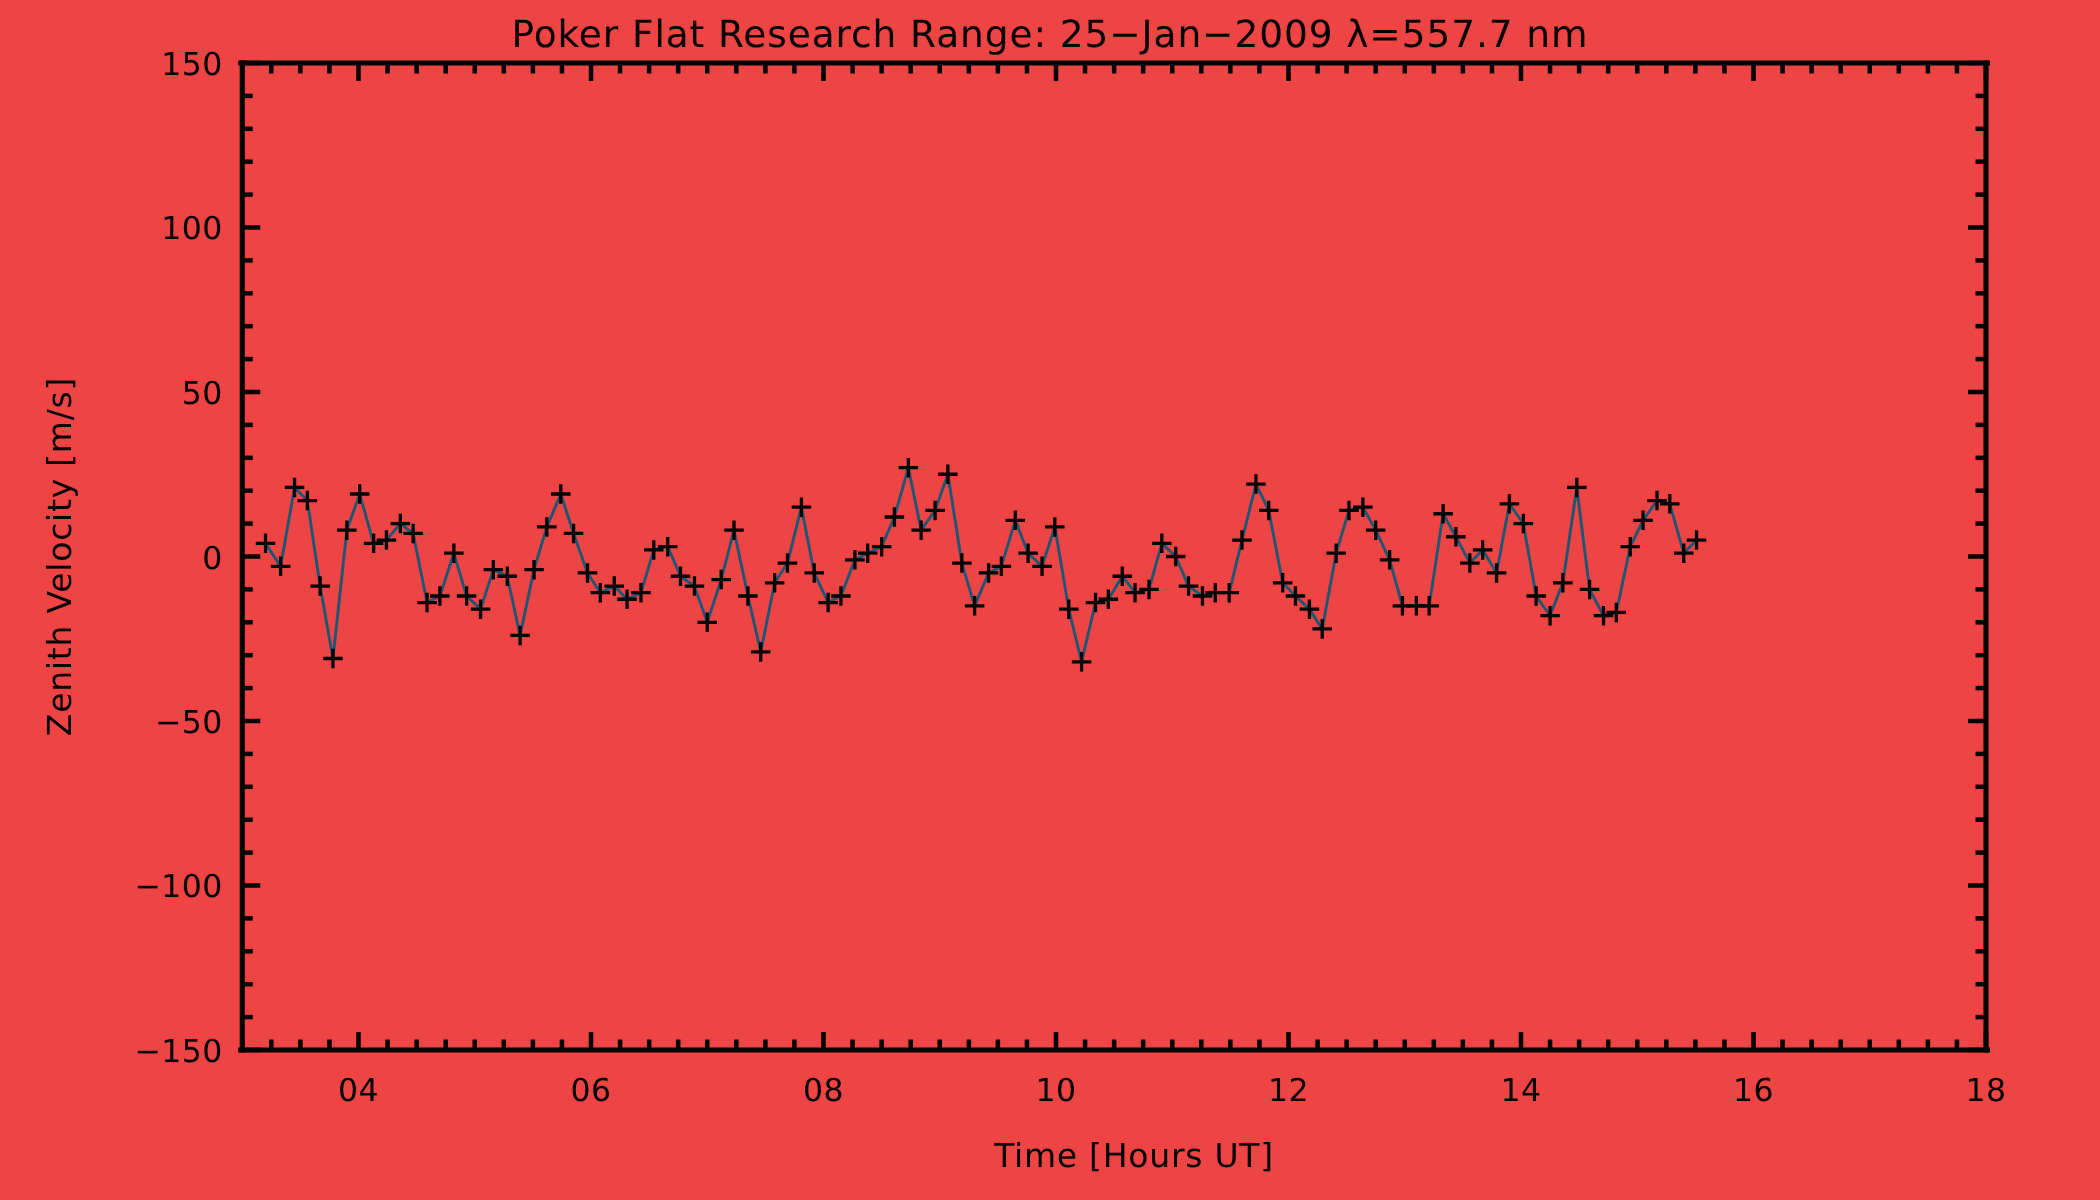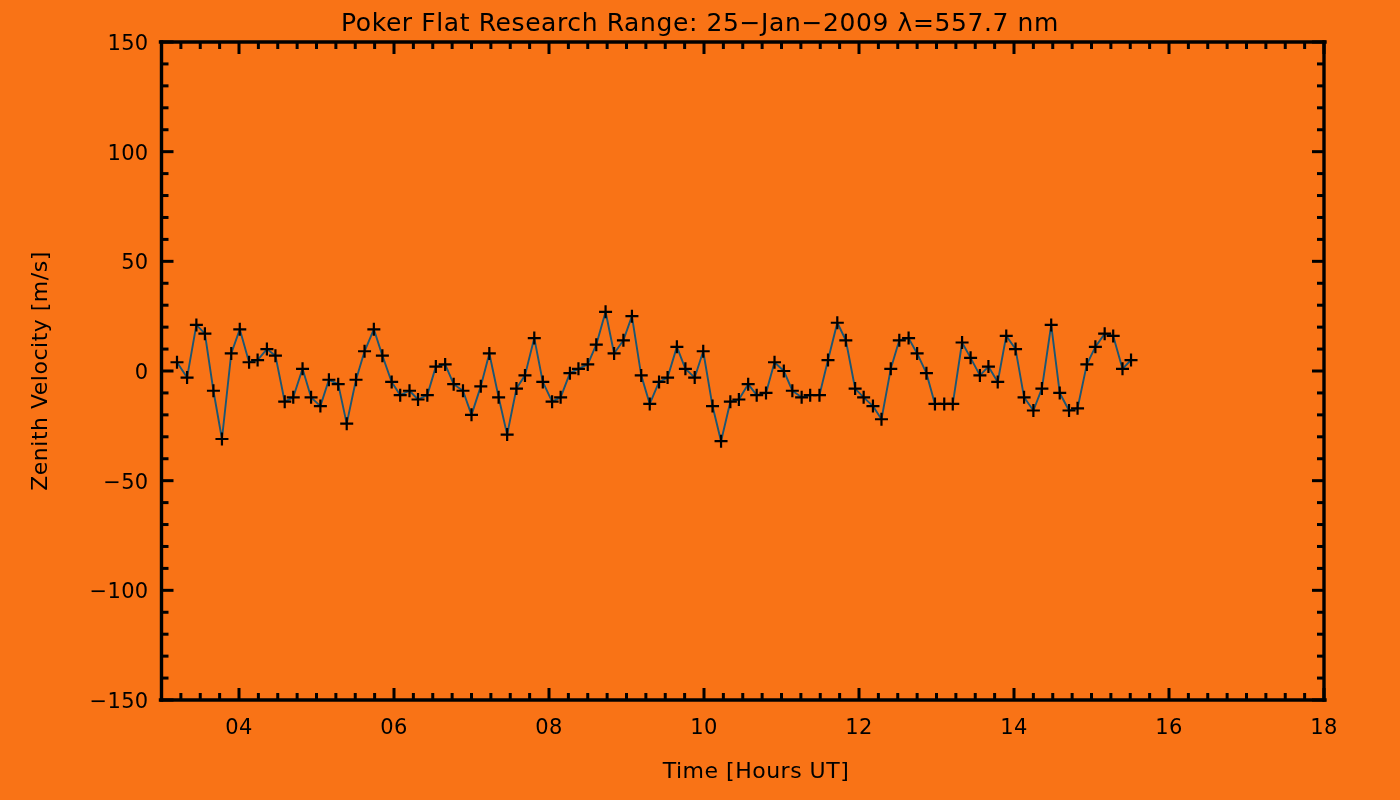--- a/index.html
+++ b/index.html
@@ -10,21 +10,21 @@
   body {
     width: 1400px;
     height: 800px;
     font-family: "DejaVu Sans", sans-serif;
     overflow: hidden;
   }
   #figure {
     position: relative;
     width: 1400px;
     height: 800px;
-    background: #f97316;
+    background: #ef4444;
   }
   #plot-svg {
     position: absolute;
     top: 0;
     left: 0;
     width: 1400px;
     height: 800px;
     display: block;
   }
   .ax-text {

